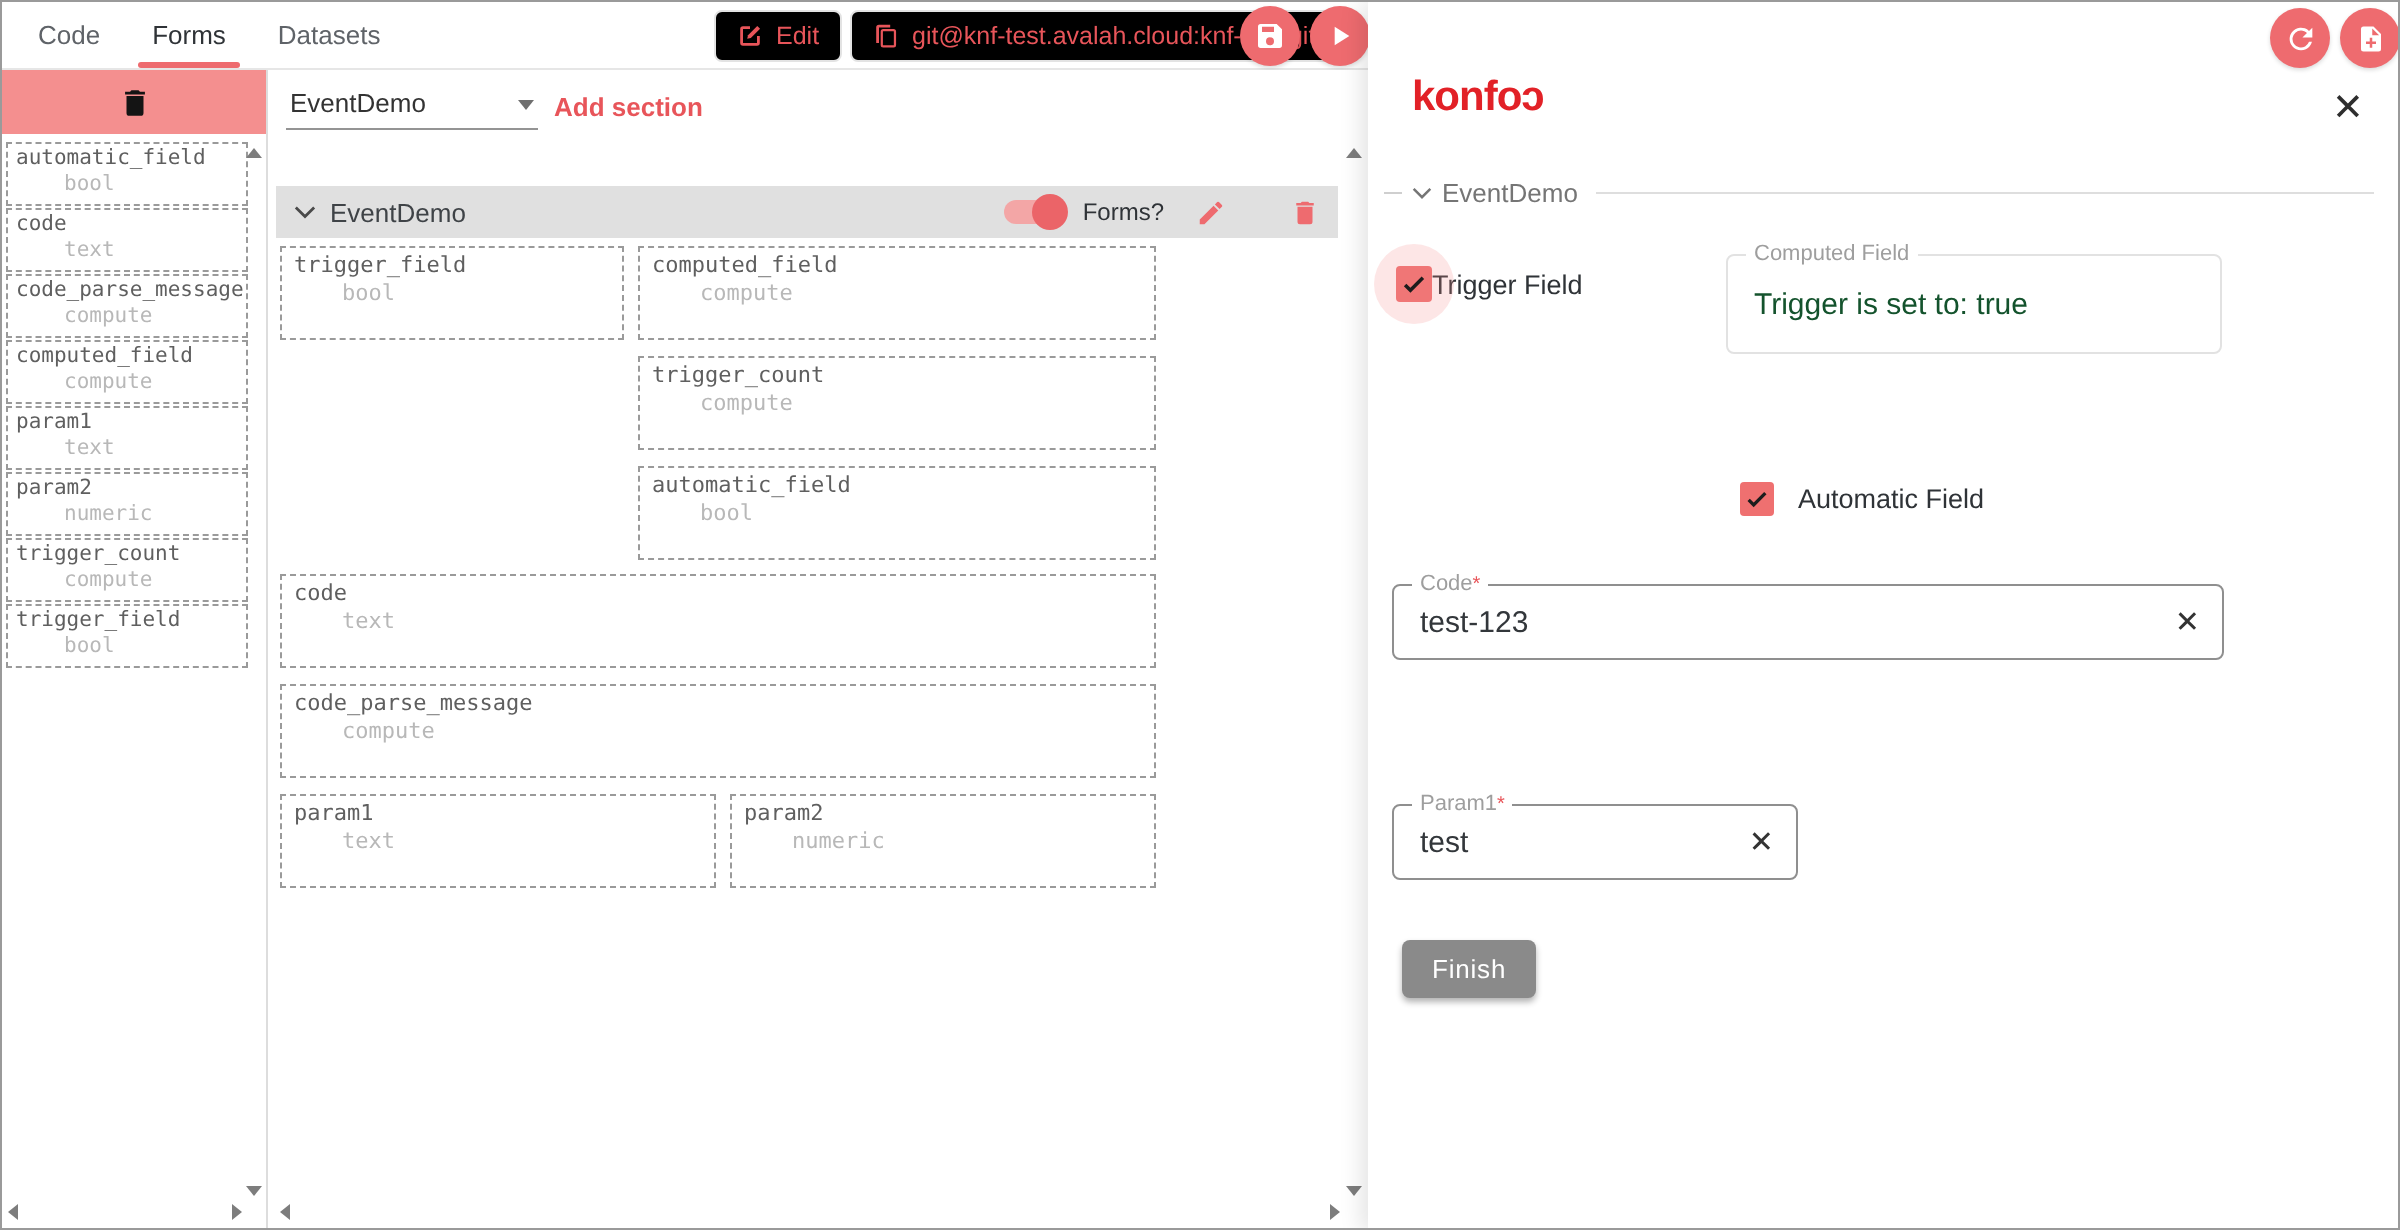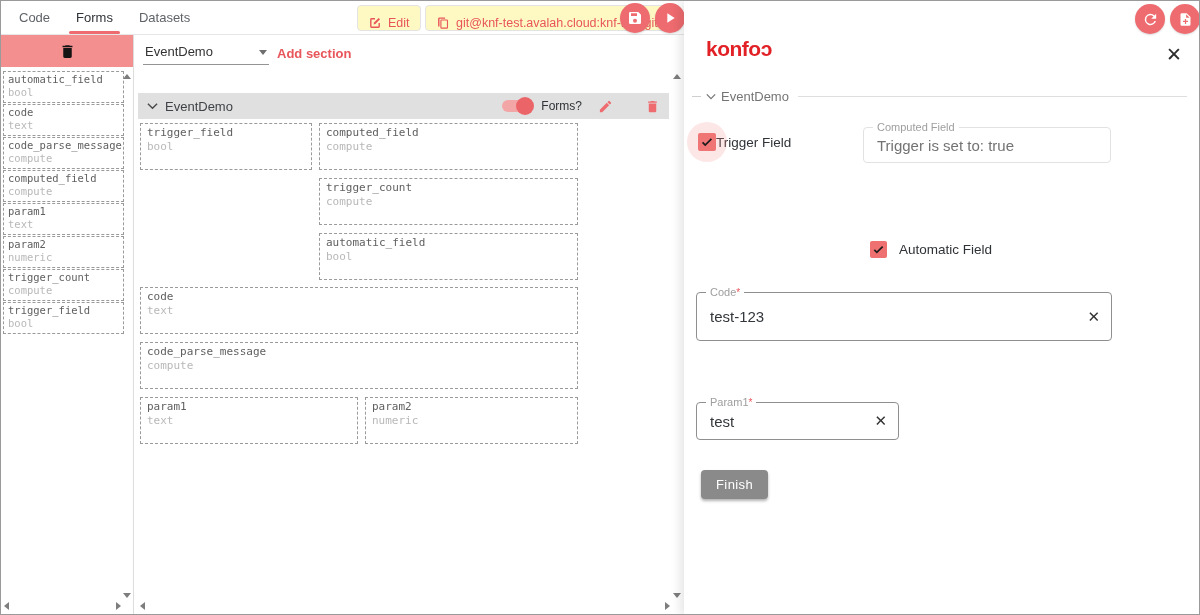--- a/index.html
+++ b/index.html
@@ -14,38 +14,38 @@
   
   .topbar { position:absolute; left:0; top:0; width:684px; height:34px;
     background:#fff; border-bottom:1px solid #e6e6e6; display:flex; align-items:center; }
   .tab { padding:0 13px; font-size:13px; color:#5f6368; height:33px; line-height:33px;
     position:relative; cursor:pointer; white-space:nowrap; }
   .tab:first-child { margin-left:5px; }
   .tab.active { color:#2f3337; }
   .tab.active::after { content:""; position:absolute; left:6px; right:6px; bottom:0;
     height:3px; background:#ee6b6f; border-radius:2px; }
   .tab.disabled { color:#c6c6c6; }
-  .btn-outline { position:absolute; top:4px; height:26px; display:flex; align-items:flex-end;
-    gap:6px; padding:0 10px; border:1px solid #e3e3e3; border-radius:4px; background:#fef9c3;
+  .btn-outline { position:absolute; top:4px; height:26px; display:flex; align-items:center;
+    gap:6px; padding:0 10px; border:1px solid #e3e3e3; border-radius:4px; background:#000000;
     color:#e8555a; font-size:12.5px; cursor:pointer; white-space:nowrap; }
   .edit-btn { left:356px; }
   .git-btn { left:424px; }
   .circle-btn { position:absolute; top:2px; width:30px; height:30px; border-radius:50%;
     background:#ee6b6f; display:flex; align-items:center; justify-content:center; cursor:pointer;
     box-shadow:0 1px 2px rgba(0,0,0,0.15); }
   .save-btn { left:619px; } .play-btn { left:654px; }
 
   
   .left-panel { position:absolute; left:0; top:34px; width:133px; height:580px;
     border-right:1px solid #ddd; background:#fff; }
   .left-header { height:32px; background:#f48f8f; display:flex; align-items:center; justify-content:center; }
   .field-list { padding:4px 0 0 2px; }
   .field-item { width:121px; border:1px dashed #9a9a9a; padding:1px 4px 3px; margin-bottom:1px;
     font-size:10.5px; line-height:13px; cursor:grab; background:#fff; }
-  .fname { color:#5f5f5f; } .ftype { color:#b8b8b8; }
+  .fname { color:#5f5f5f; } .ftype { color:#b8b8b8;margin-left:24px; }
 
   
   .tri { width:0; height:0; position:absolute; }
   .tri-up    { border-left:4px solid transparent; border-right:4px solid transparent; border-bottom:5px solid #7d7d7d; }
   .tri-down  { border-left:4px solid transparent; border-right:4px solid transparent; border-top:5px solid #7d7d7d; }
   .tri-left  { border-top:4px solid transparent; border-bottom:4px solid transparent; border-right:5px solid #7d7d7d; }
   .tri-right { border-top:4px solid transparent; border-bottom:4px solid transparent; border-left:5px solid #7d7d7d; }
 
   
   .center-panel { position:absolute; left:134px; top:34px; width:549px; height:580px; background:#fff; }
@@ -98,31 +98,31 @@
     border-radius:50%; background:rgba(244,143,143,0.22); }
   .chk-row { position:absolute; display:flex; align-items:center; }
   .chk-label { font-size:13.5px; color:#2f3337; }
   .trigger-row { left:14px; top:132px; }
   .auto-row { left:186px; top:240px; }
   .auto-row .chk-label { margin-left:12px; }
 
   .fld { position:absolute; border:1px solid #e2e2e2; border-radius:4px; background:#fff; }
   .fld.enabled { border-color:#8f8f8f; }
   .fld input { width:100%; height:100%; border:none; outline:none; background:transparent;
-    padding:0 34px 0 13px; font-size:15px; color:#737373;
+    padding:0 34px 0 13px; font-size:15px; color:#14532d;
     font-family:"Liberation Sans", sans-serif; }
   .fld.enabled input { color:#33373b; }
   .float-label { position:absolute; top:-7px; left:9px; background:#fff; padding:0 4px;
     font-size:11px; color:#9e9e9e; line-height:13px; white-space:nowrap; }
   .req { color:#e8555a; font-size:10px; vertical-align:top; }
   .clear-x { position:absolute; right:11px; top:50%; transform:translateY(-50%);
     font-size:15px; color:#333; cursor:pointer; }
-  .f-computed { left:179px; top:126px; width:248px; height:36px; }
+  .f-computed { left:179px; top:126px; width:248px; height:50px; }
   .f-count    { left:179px; top:181px; width:248px; height:38px; }
-  .f-code     { left:12px;  top:291px; width:416px; height:49px; }
+  .f-code     { left:12px;  top:291px; width:416px; height:38px; }
   .f-cpm      { left:12px;  top:346px; width:416px; height:38px; }
   .f-param1   { left:12px;  top:401px; width:203px; height:38px; }
   .f-param2   { left:222px; top:401px; width:205px; height:38px; }
 
   .finish-btn { position:absolute; left:17px; top:469px; background:#8a8a8a; color:#fff;
     font-size:13px; letter-spacing:0.4px; padding:7px 15px; border-radius:4px; border:none;
     box-shadow:0 2px 3px rgba(0,0,0,0.3); cursor:pointer; }
 </style>
 </head>
 <body>

